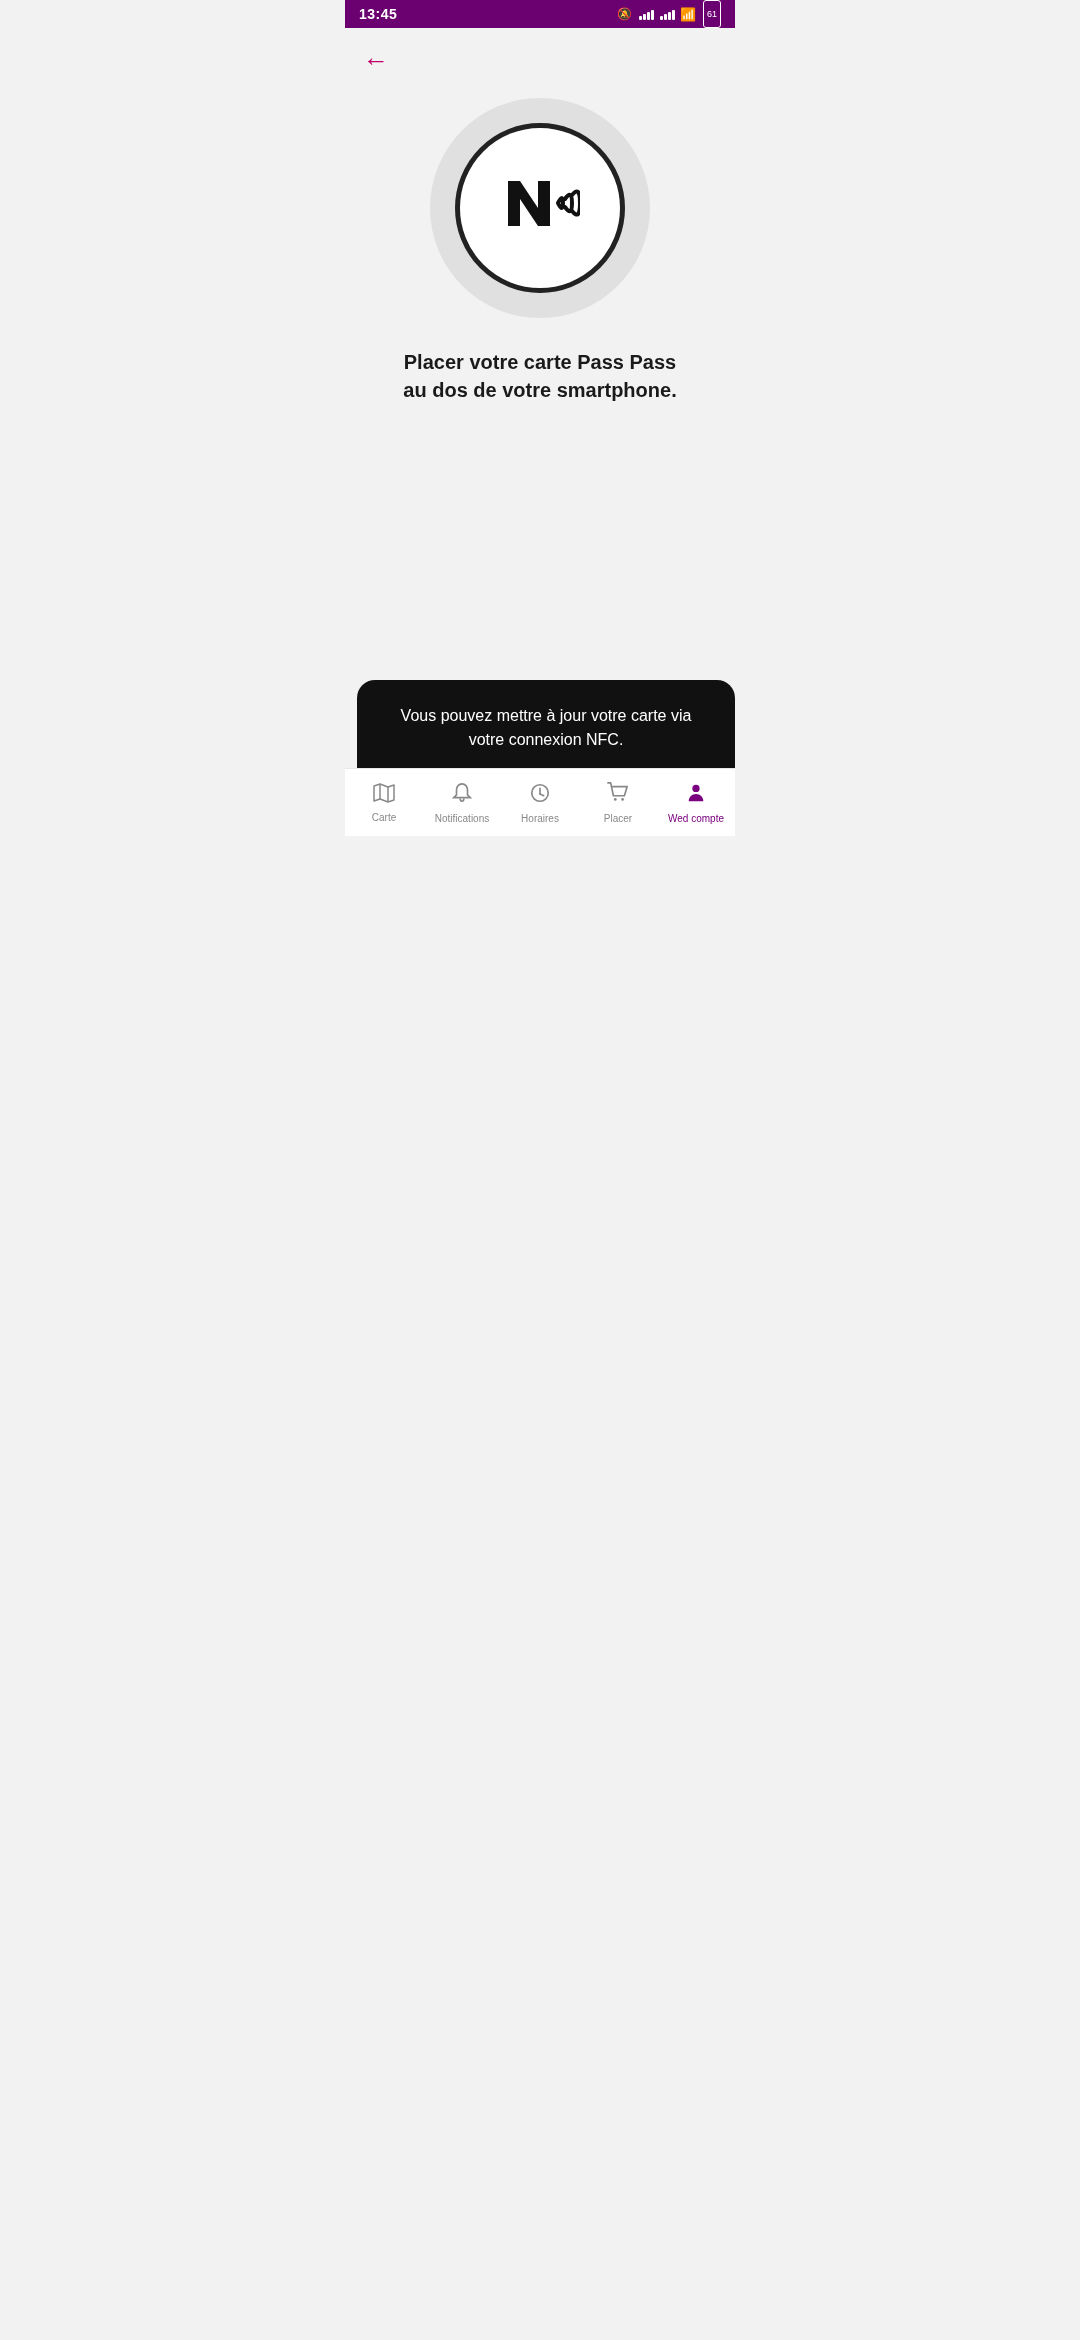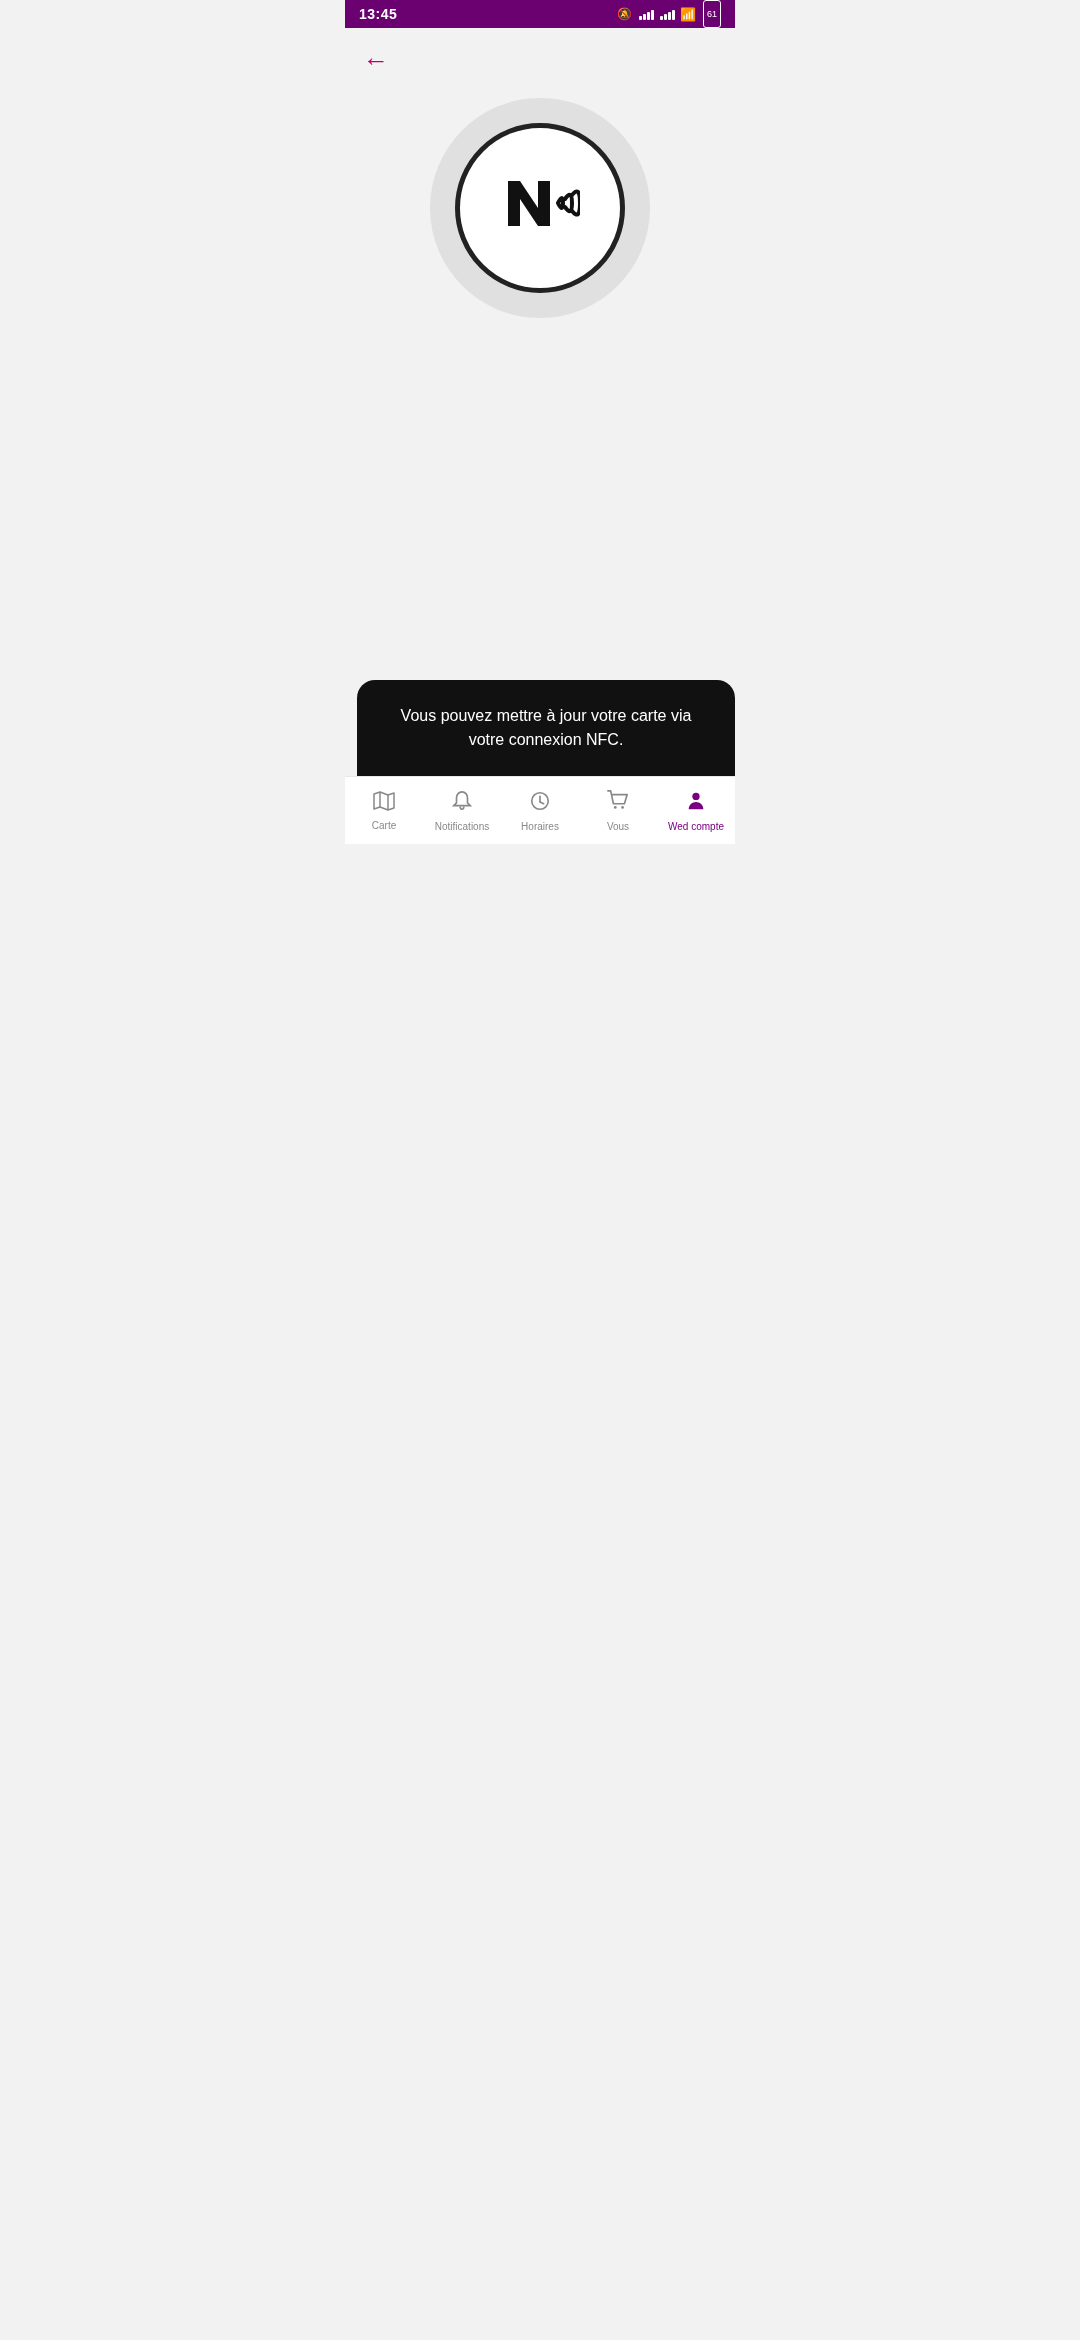--- a/index.html
+++ b/index.html
@@ -140,21 +140,21 @@
     .nfc-banner-text {
       color: white;
       font-size: 16px;
       line-height: 1.5;
       font-weight: 400;
     }
 
     
     .bottom-nav {
       position: absolute;
-      bottom: 0;
+      bottom: 8px;
       left: 0;
       right: 0;
       height: 68px;
       background: white;
       display: flex;
       align-items: center;
       justify-content: flex-start;
       border-top: 1px solid #e8e8e8;
     }
     .nav-item {
@@ -229,20 +229,21 @@
           <path d="M8 10 L8 55 L20 55 L20 28 L38 55 L50 55 L50 10 L38 10 L38 37 L20 10 Z" fill="#111" stroke="none"></path>
 
           <path d="M58 32 Q63 22 63 32 Q63 42 58 32" stroke="#111" stroke-width="4" fill="none" stroke-linecap="round"></path>
           <path d="M65 28 Q72 18 72 32 Q72 46 65 36" stroke="#111" stroke-width="4" fill="none" stroke-linecap="round"></path>
           <path d="M72 24 Q80 14 80 32 Q80 50 72 40" stroke="#111" stroke-width="4" fill="none" stroke-linecap="round"></path>
         </svg>
       </span>
     </div>
   </div>
 
+  <p class="instruction-text">Placer votre carte Pass Pass au dos de votre smartphone.</p>
 </div>
 
 <div class="nfc-banner">
   <p class="nfc-banner-text">Vous pouvez mettre à jour votre carte via votre connexion NFC.</p>
 </div>
 
 <div class="bottom-nav">
 
   <div class="nav-item">
     <span class="nav-icon">
@@ -277,21 +278,21 @@
   </div>
 
   <div class="nav-item">
     <span class="nav-icon">
       <svg width="22" height="22" viewBox="0 0 24 24" fill="none" xmlns="http://www.w3.org/2000/svg">
         <path d="M1 1 L4 1 L7 15 L19 15 L22 5 L5 5" stroke="#888" stroke-width="1.8" fill="none" stroke-linecap="round" stroke-linejoin="round"></path>
         <circle cx="9" cy="19" r="1.5" fill="#888"></circle>
         <circle cx="17" cy="19" r="1.5" fill="#888"></circle>
       </svg>
     </span>
-    <span class="nav-label">Vous</span>
+    <span class="nav-label">Placer</span>
   </div>
 
   <div class="nav-item">
     <span class="nav-icon active">
       <svg width="22" height="22" viewBox="0 0 24 24" fill="none" xmlns="http://www.w3.org/2000/svg">
         <circle cx="12" cy="7" r="4" fill="#7b0080"></circle>
         <path d="M4 21 C4 16 8 13 12 13 C16 13 20 16 20 21" fill="#7b0080"></path>
       </svg>
     </span>
     <span class="nav-label active">Wed compte</span>

